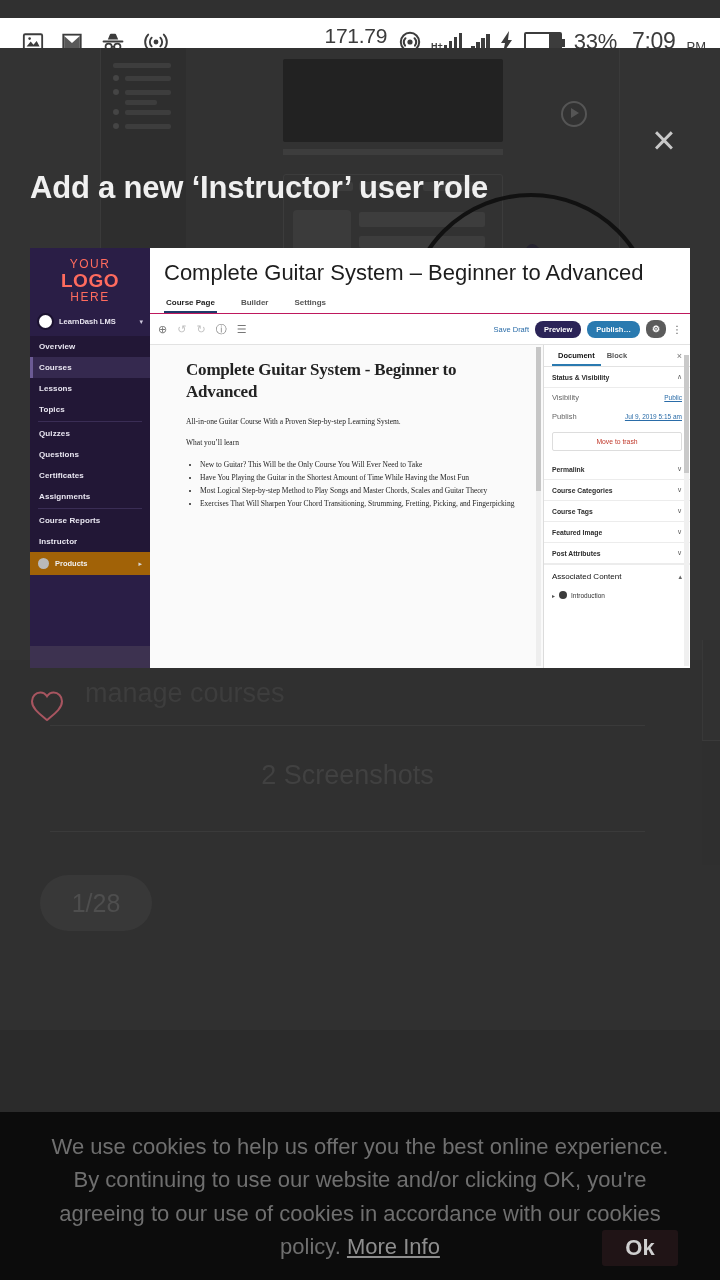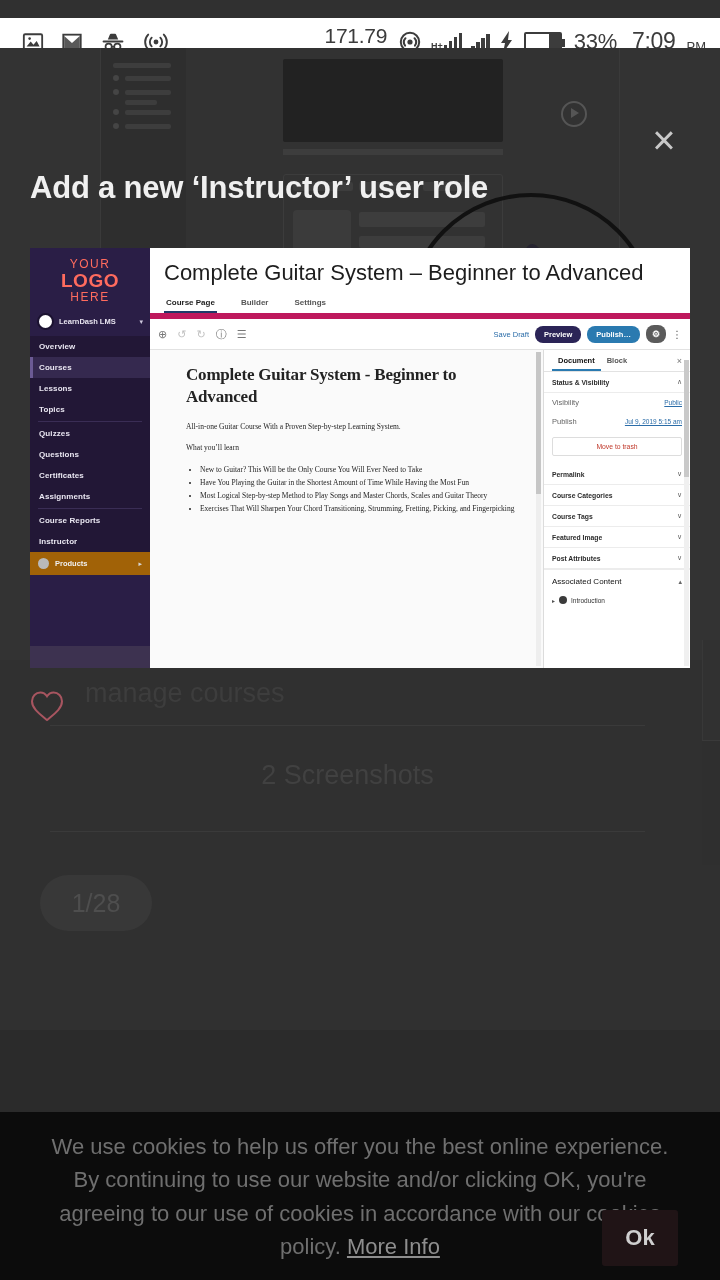--- a/index.html
+++ b/index.html
@@ -82,21 +82,21 @@
   .ld-item.active { background:#35294f; box-shadow: inset 3px 0 0 #6b5a94; }
   .ld-sep { height:1px; background:#3a2d55; margin:1px 8px; }
   .ld-prod { display:flex; align-items:center; gap:6px; background:#a16207; padding:6px 8px; }
   .ld-prod .bx { width:11px;height:11px;border-radius:50%;background:#b9b9b9; flex:0 0 11px;}
   .ld-prod .tx { font-size:7.5px; color:#efefef; font-weight:bold; }
   .ld-prod .ar { margin-left:auto; font-size:7px; color:#d6d6d6; }
   .ld-foot { position:absolute; bottom:0; left:0; right:0; height:22px; background:#3d3250; }
 
   .ld-main { flex:1; display:flex; flex-direction:column; min-width:0; background:#fff; }
   .ld-title { font-size:22px; color:#1d1d1d; padding:12px 14px 6px; line-height:1.2; font-weight:400;}
-  .ld-tabs { display:flex; gap:22px; padding:0 14px; border-bottom:6px solid #be185d;text-align:right; }
+  .ld-tabs { display:flex; gap:22px; padding:0 14px; border-bottom:1px solid #be185d;text-align:right; }
   .ld-tab { font-size:8px; color:#555; padding:6px 2px 6px; font-weight:bold; }
   .ld-tab.sel { color:#1d1d1d; box-shadow: inset 0 -2px 0 #1f3a68; }
   .ld-toolbar { display:flex; align-items:center; gap:10px; padding:6px 8px; border-bottom:1px solid #e2e2e2; }
   .tb-ico { font-size:11px; color:#777; }
   .tb-ico.dim { color:#c0c0c0; }
   .tb-right { margin-left:auto; display:flex; align-items:center; gap:6px; }
   .savedraft { font-size:7.5px; color:#2a6ca8; }
   .btn { font-size:7.5px; font-weight:bold; padding:4px 9px; border-radius:8px; }
   .btn.preview { background:#2b2457; color:#fff; }
   .btn.publish { background:#2a7ab0; color:#fff; }
@@ -147,21 +147,21 @@
   .peek { position:absolute; right:0; top:640px; width:18px; height:225px; background:#313131; border-left:1px solid #383838;}
   .peek2 { position:absolute; right:0; top:740px; width:18px; height:125px; background:#2f2f2f; border-top:1px solid #3a3a3a;}
   .band { position:absolute; left:0; top:1030px; width:720px; height:90px; background:#2b2b2b; }
   .band-title { position:absolute; left:50px; top:1154px; font-size:27px; color:#fde047; }
 
   
   .cookie { position:absolute; left:0; bottom:0; width:720px; height:168px; background:#0c0c0c;
             padding:18px 38px 0; }
   .cookie-text { font-size:22px; line-height:1.52; color:#6f6f6f; text-align:center; }
   .cookie-link { color:#8e8e8e; text-decoration:underline; }
-  .cookie-ok { position:absolute; right:42px; bottom:14px; width:76px; height:56px;
+  .cookie-ok { position:absolute; right:42px; bottom:14px; width:76px; height:36px;
                background:#201416; border-radius:3px; color:#cfcfcf; font-size:22px;
                font-weight:bold; display:flex; align-items:center; justify-content:center; }
 </style>
 </head>
 <body>
 
 <div id="root">
 
   <div class="statusbar">
     <div class="sb-left">

